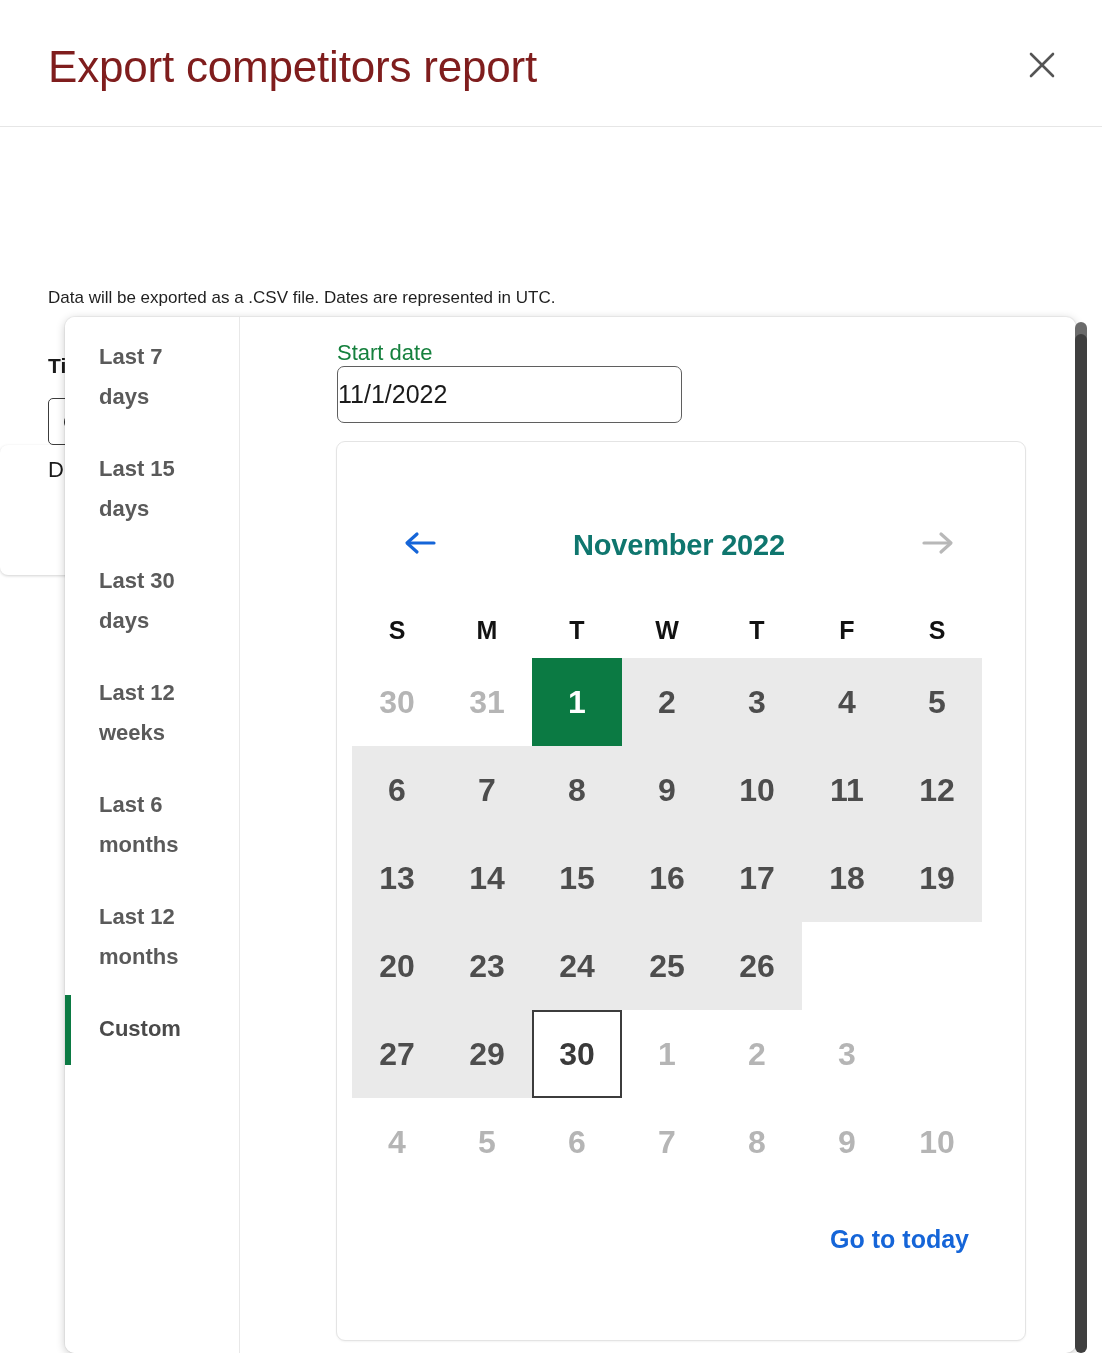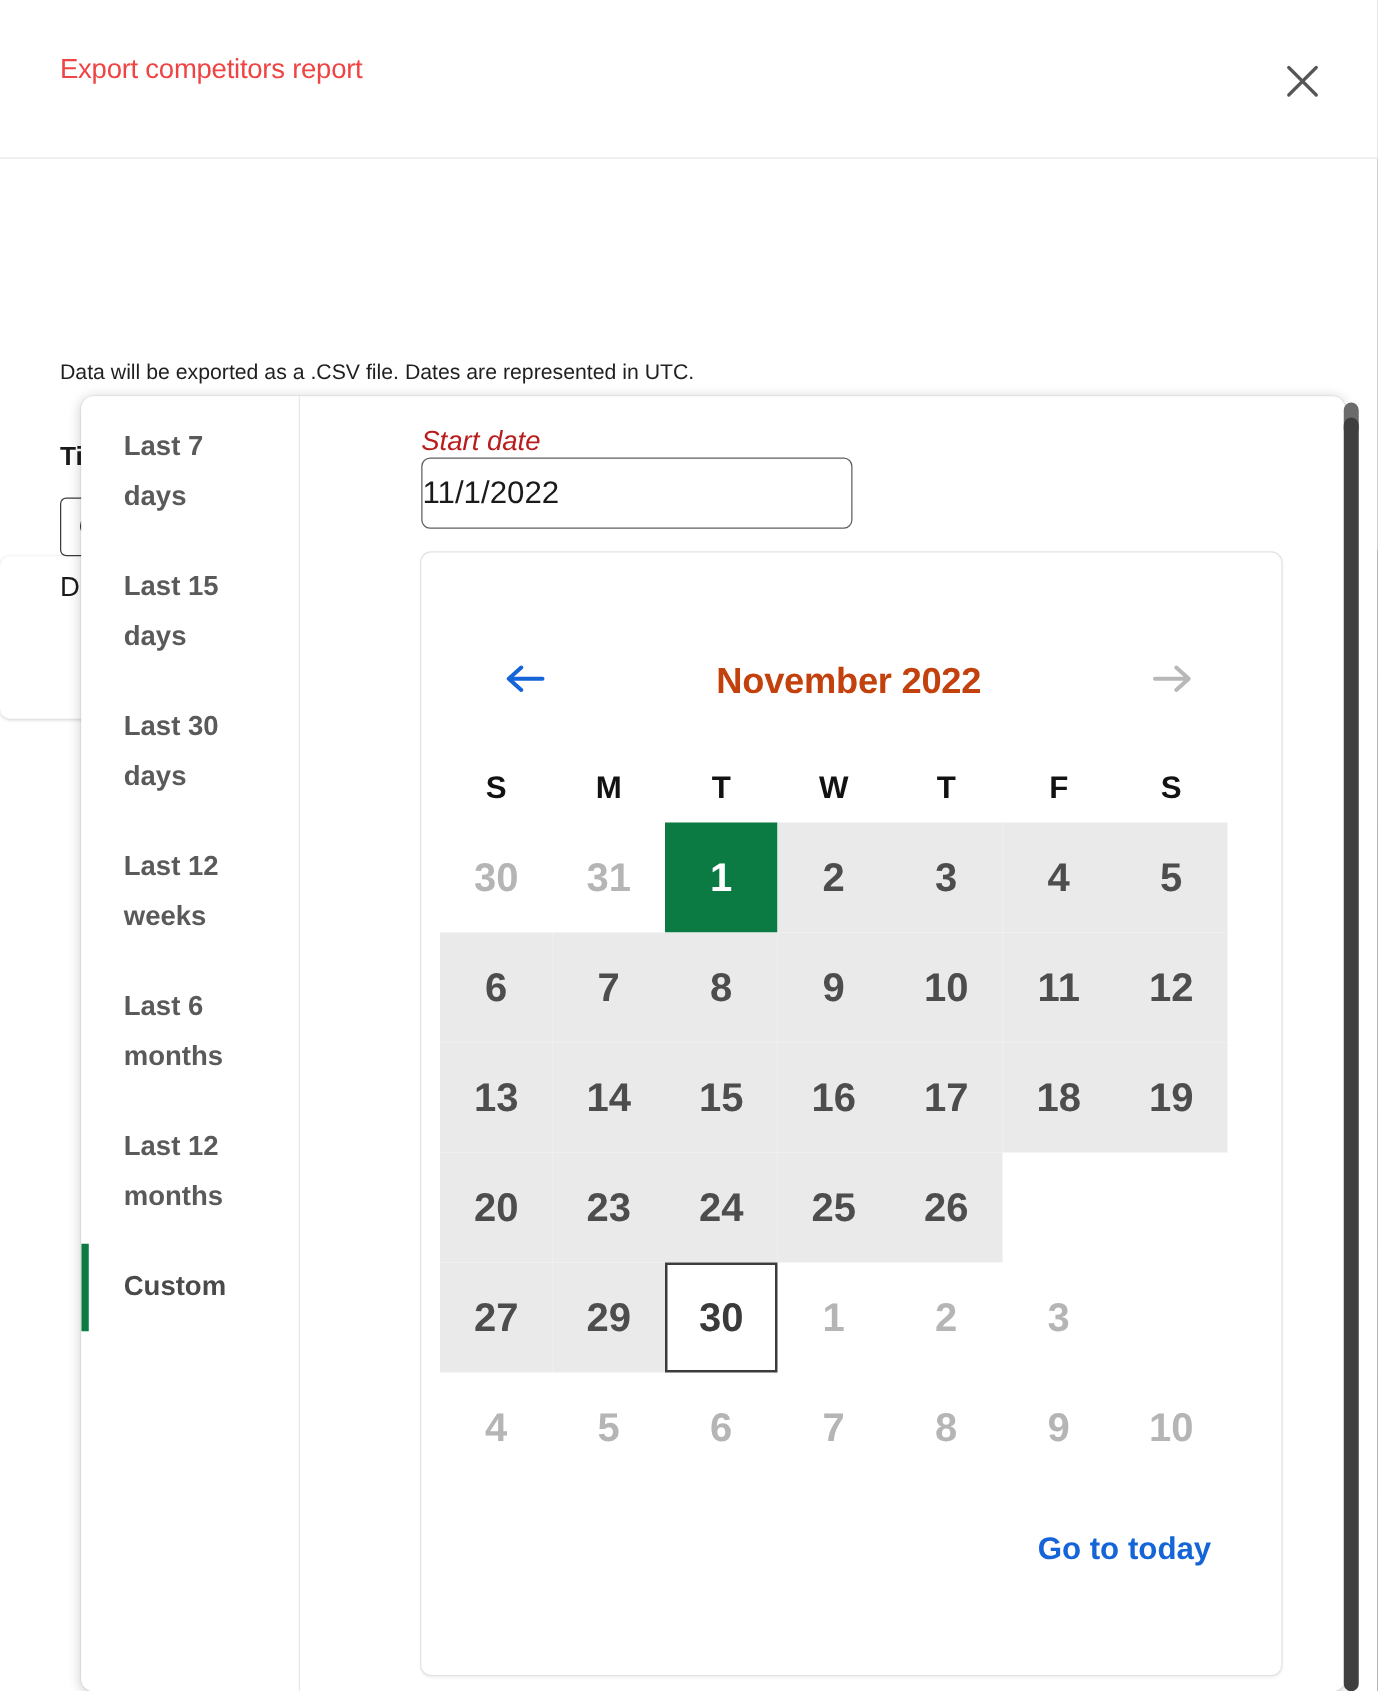--- a/index.html
+++ b/index.html
@@ -42,22 +42,22 @@
   }
   #modal-header {
     position: relative;
     height: 127px;
     border-bottom: 1px solid #e6e6e6;
     background: #fff;
   }
   #modal-title {
     position: absolute;
     left: 48px; top: 42px;
-    font-size: 22px;
-    color: #ef4444;
+    font-size: 44px;
+    color: #7f1d1d;
     letter-spacing: -0.2px;
   }
   #close-btn {
     position: absolute;
     right: 40px; top: 45px;
     width: 40px; height: 40px;
     cursor: pointer;
     display: flex; align-items: center; justify-content: center;
   }
   #close-btn svg { display:block; }
@@ -151,22 +151,21 @@
   
   #right-pane {
     position: absolute;
     left: 176px; top: 0;
     width: 835px; height: 100%;
   }
   #start-date-label {
     position: absolute;
     left: 96px; top: 23px;
     font-size: 22px;
-    color: #b91c1c;
-    font-style: italic;
+    color: #15803d;
   }
   #start-date-input {
     position: absolute;
     left: 96px; top: 49px;
     width: 345px; height: 57px;
     border: 1px solid #5f5f5f;
     border-radius: 7px;
     background: #fff;
     font-family: "Liberation Sans", sans-serif;
     font-size: 25px;
@@ -196,21 +195,21 @@
     display: flex; align-items: center; justify-content: center;
     cursor: pointer;
   }
   #cal-prev { margin-left: 48px; }
   #cal-next { margin-left: auto; margin-right: 52px; }
   #cal-month {
     flex: 1;
     text-align: center;
     font-size: 29px;
     font-weight: bold;
-    color: #c2410c;
+    color: #0f766e;
     letter-spacing: -0.2px;
   }
 
   #cal-grid {
     position: absolute;
     left: 15px; top: 160px;
     width: 660px;
   }
   .cal-row { display: flex; }
   .cal-dow {

